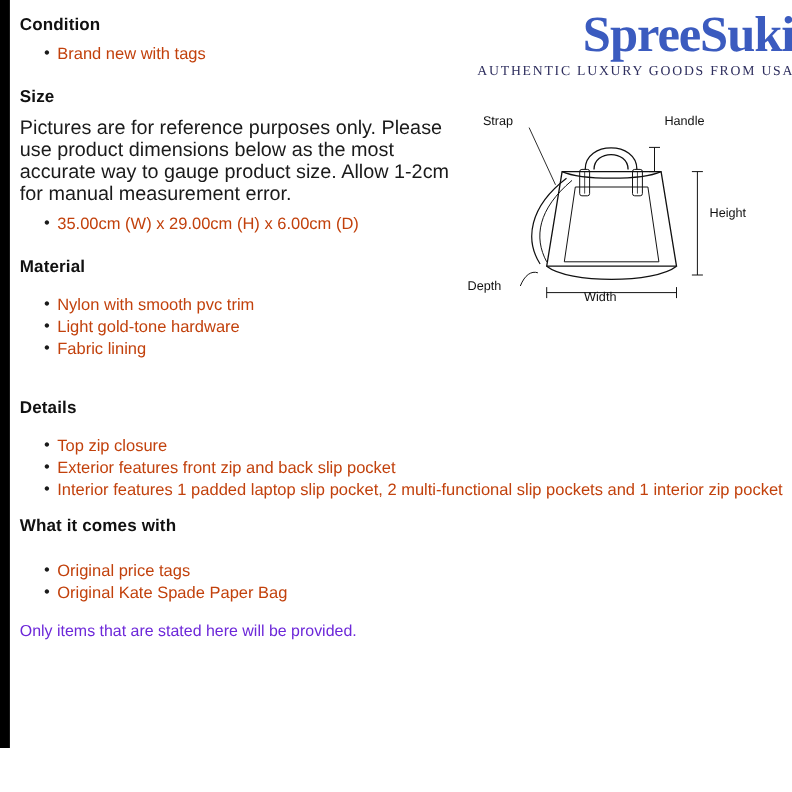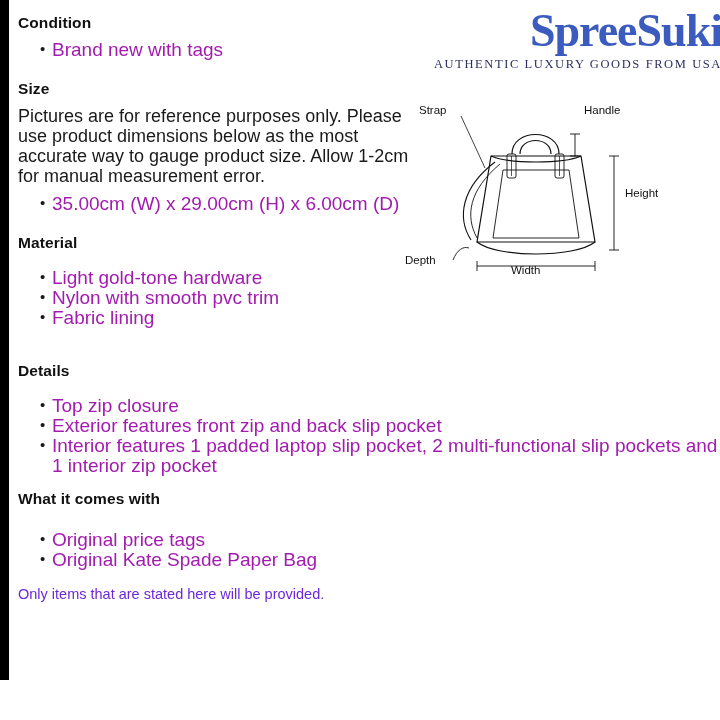--- a/index.html
+++ b/index.html
@@ -41,23 +41,23 @@
   }
   .gap-lg { height: 20px; }
   .gap-md { height: 14px; }
   .gap-sm { height: 8px; }
   ul.bullets {
     list-style: none;
     margin: 0;
     padding: 0;
   }
   ul.bullets li {
-    font-size: 19px;
+    font-size: 15px;
     line-height: 20px;
-    color: #a21caf;
+    color: #c2410c;
     padding-left: 34px;
     position: relative;
     margin-bottom: 0px;
   }
   ul.bullets li::before {
     content: "\2022";
     position: absolute;
     left: 22px;
     top: -1px;
     font-size: 15px;
@@ -105,21 +105,21 @@
     color: #2f2f5f;
     letter-spacing: 1.6px;
     white-space: nowrap;
     margin-top: 3px;
     text-align: right;
   }
 
   
   .diagram {
     position: absolute;
-    left: 390px;
+    left: 410px;
     top: 92px;
     width: 300px;
     height: 200px;
   }
   .diagram svg {
     display: block;
   }
   .diagram text {
     font-family: "Liberation Sans", sans-serif;
     font-size: 11.5px;
@@ -145,22 +145,22 @@
     <div class="gap-sm"></div>
     <ul class="bullets">
       <li>35.00cm (W) x 29.00cm (H) x 6.00cm (D)</li>
     </ul>
 
     <div class="gap-lg"></div>
 
     <h2 class="section">Material</h2>
     <div class="gap-sm"></div>
     <ul class="bullets">
+      <li>Nylon with smooth pvc trim</li>
       <li>Light gold-tone hardware</li>
-      <li>Nylon with smooth pvc trim</li>
       <li>Fabric lining</li>
     </ul>
 
     <div class="gap-lg"></div>
     <div class="gap-md"></div>
 
     <h2 class="section">Details</h2>
     <div class="gap-sm"></div>
     <ul class="bullets wide">
       <li>Top zip closure</li>

